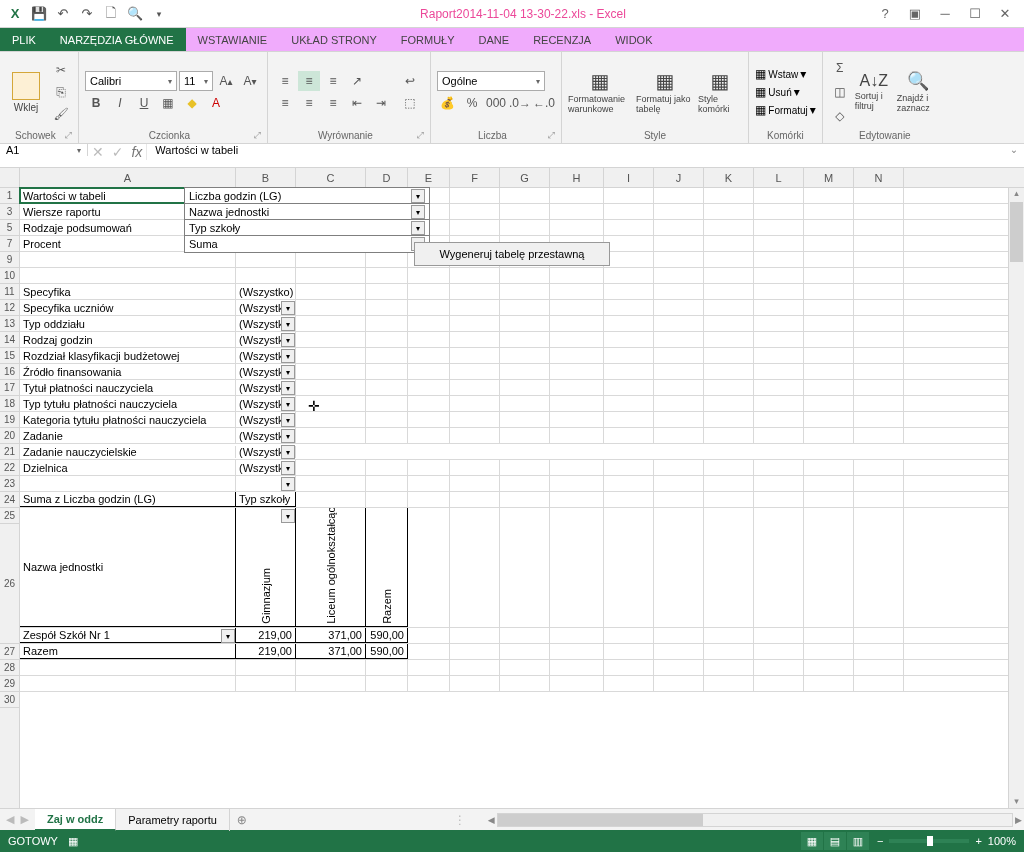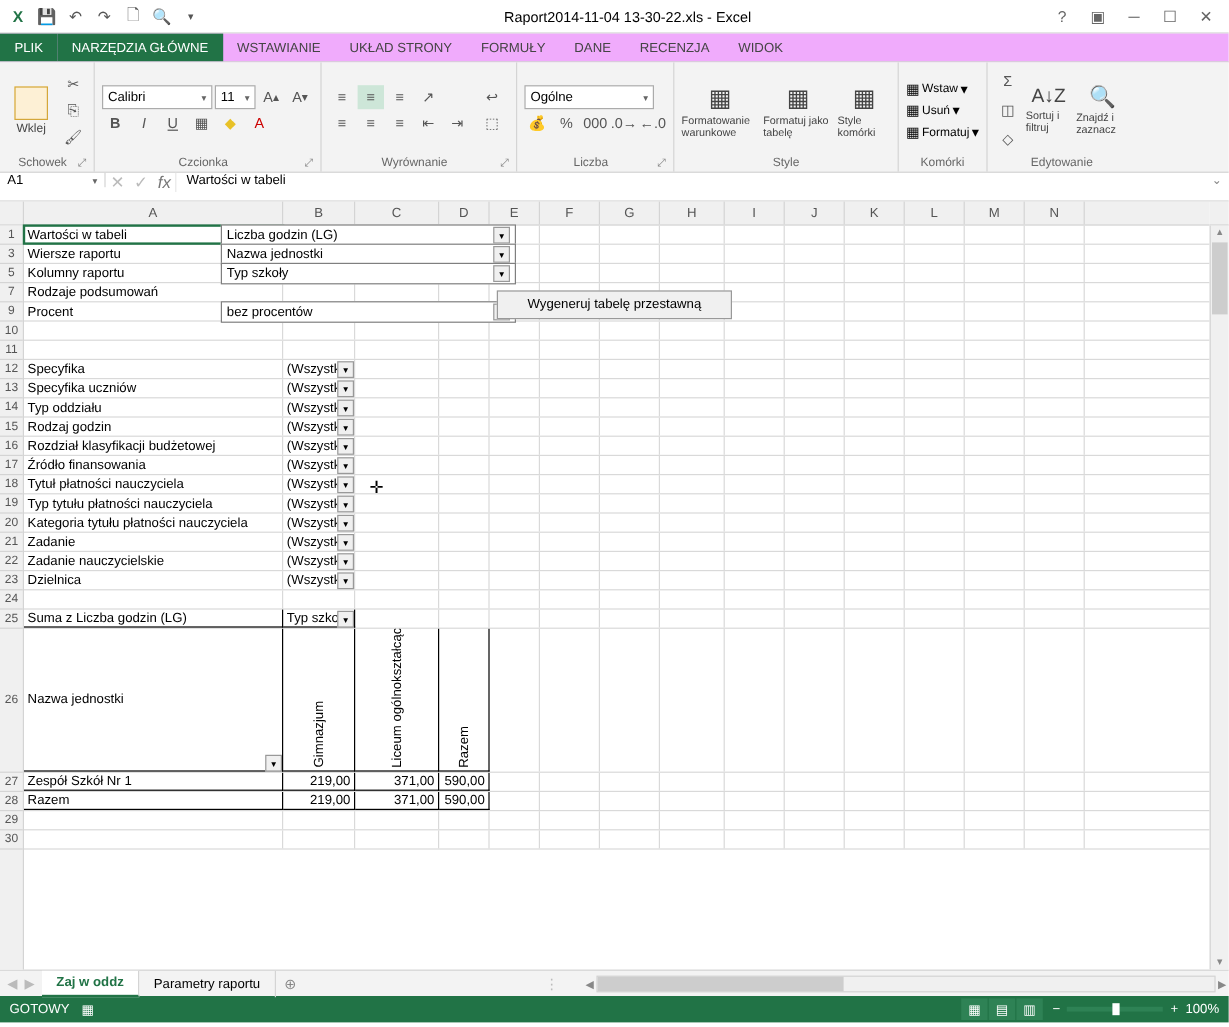--- a/index.html
+++ b/index.html
@@ -2,21 +2,21 @@
 <html><head>
 <meta charset="utf-8">
 <style>
 * { margin: 0; padding: 0; box-sizing: border-box; font-family: 'Segoe UI', Tahoma, sans-serif; }
 body { background: #fff; width: 1024px; height: 856px; overflow: hidden; font-size: 12px; }
 
 
 .titlebar { height: 28px; background: #fff; display: flex; align-items: center; border-bottom: 1px solid #d4d4d4; }
 .qat { display: flex; align-items: center; gap: 2px; padding: 0 4px; }
 .qat-btn { width: 22px; height: 22px; display: flex; align-items: center; justify-content: center; color: #555; font-size: 13px; }
-.title-text { flex: 1; text-align: center; font-size: 12px; color: #000000; }
+.title-text { flex: 1; text-align: center; font-size: 12px; color: #ec4899; }
 .win-controls { display: flex; gap: 4px; padding-right: 6px; }
 .win-btn { width: 26px; height: 20px; display: flex; align-items: center; justify-content: center; color: #666; font-size: 13px; }
 
 
 .tabs { height: 24px; background: #f0abfc; display: flex; align-items: stretch; border-bottom: 1px solid #d4d4d4; }
 .tab { padding: 0 12px; display: flex; align-items: center; font-size: 11px; color: #444; text-transform: uppercase; cursor: pointer; }
 .tab.file { background: #217346; color: #fff; }
 .tab.active { background: #217346; color: #fff; }
 
 
@@ -357,36 +357,20 @@
         <div class="cell" style="width: 50px;"></div>
         <div class="cell" style="width: 54px;"></div>
         <div class="cell" style="width: 50px;"></div>
         <div class="cell" style="width: 50px;"></div>
         <div class="cell" style="width: 50px;"></div>
         <div class="cell" style="width: 50px;"></div>
         <div class="cell" style="width: 50px;"></div>
         <div class="cell" style="width: 50px;"></div>
       </div>
       <div class="row" style="height: 16px;">
-        <div class="cell" style="width: 216px;">Kolumny raportu</div>
-        <div class="cell" style="width: 60px;"></div>
-        <div class="cell" style="width: 70px;"></div>
-        <div class="cell" style="width: 42px;"></div>
-        <div class="cell" style="width: 42px;"></div>
-        <div class="cell" style="width: 50px;"></div>
-        <div class="cell" style="width: 50px;"></div>
-        <div class="cell" style="width: 54px;"></div>
-        <div class="cell" style="width: 50px;"></div>
-        <div class="cell" style="width: 50px;"></div>
-        <div class="cell" style="width: 50px;"></div>
-        <div class="cell" style="width: 50px;"></div>
-        <div class="cell" style="width: 50px;"></div>
-        <div class="cell" style="width: 50px;"></div>
-      </div>
-      <div class="row" style="height: 16px;">
         <div class="cell" style="width: 216px;">Rodzaje podsumowań</div>
         <div class="cell" style="width: 60px;"></div>
         <div class="cell" style="width: 70px;"></div>
         <div class="cell" style="width: 42px;"></div>
         <div class="cell" style="width: 42px;"></div>
         <div class="cell" style="width: 50px;"></div>
         <div class="cell" style="width: 50px;"></div>
         <div class="cell" style="width: 54px;"></div>
         <div class="cell" style="width: 50px;"></div>
         <div class="cell" style="width: 50px;"></div>
@@ -596,21 +580,21 @@
         <div class="cell" style="width: 50px;"></div>
         <div class="cell" style="width: 50px;"></div>
         <div class="cell" style="width: 54px;"></div>
         <div class="cell" style="width: 50px;"></div>
         <div class="cell" style="width: 50px;"></div>
         <div class="cell" style="width: 50px;"></div>
         <div class="cell" style="width: 50px;"></div>
         <div class="cell" style="width: 50px;"></div>
         <div class="cell" style="width: 50px;"></div>
       </div>
-      <div class="row" style="height: 16px;">
+      <div class="row" style="height: 16px; align-items: center;">
         <div class="cell" style="width: 216px;">Zadanie nauczycielskie</div>
         <div class="cell" style="width: 60px;">(Wszystko)</div>
         <div class="cell" style="width: 70px;"></div>
         <div class="cell" style="width: 42px;"></div>
         <div class="cell" style="width: 42px;"></div>
         <div class="cell" style="width: 50px;"></div>
         <div class="cell" style="width: 50px;"></div>
         <div class="cell" style="width: 54px;"></div>
         <div class="cell" style="width: 50px;"></div>
         <div class="cell" style="width: 50px;"></div>
@@ -758,22 +742,22 @@
         <span class="arr">▾</span>
       </div>
       <div class="dd" style="left: 164px; top: 15px; width: 246px;">
         <span>Nazwa jednostki</span>
         <span class="arr">▾</span>
       </div>
       <div class="dd" style="left: 164px; top: 31px; width: 246px;">
         <span>Typ szkoły</span>
         <span class="arr">▾</span>
       </div>
-      <div class="dd" style="left: 164px; top: 63px; width: 246px;">
-        <span>bez procentów</span>
+      <div class="dd" style="left: 164px; top: 47px; width: 246px;">
+        <span>Suma</span>
         <span class="arr">▾</span>
       </div>
       <div class="filter-btn" style="left: 261px; top: 113px;">▾</div>
       <div class="filter-btn" style="left: 261px; top: 129px;">▾</div>
       <div class="filter-btn" style="left: 261px; top: 145px;">▾</div>
       <div class="filter-btn" style="left: 261px; top: 161px;">▾</div>
       <div class="filter-btn" style="left: 261px; top: 177px;">▾</div>
       <div class="filter-btn" style="left: 261px; top: 193px;">▾</div>
       <div class="filter-btn" style="left: 261px; top: 209px;">▾</div>
       <div class="filter-btn" style="left: 261px; top: 225px;">▾</div>

